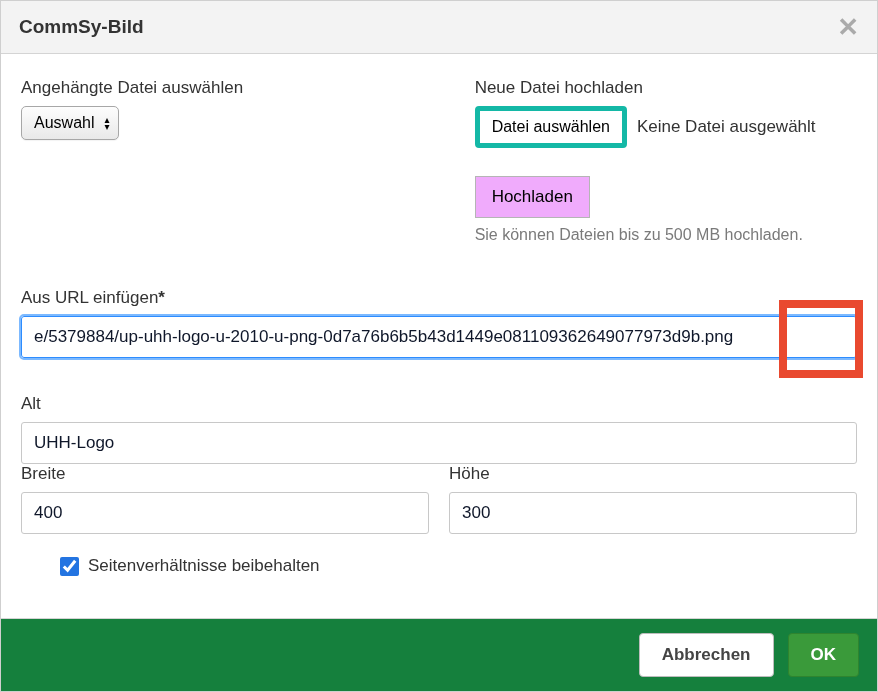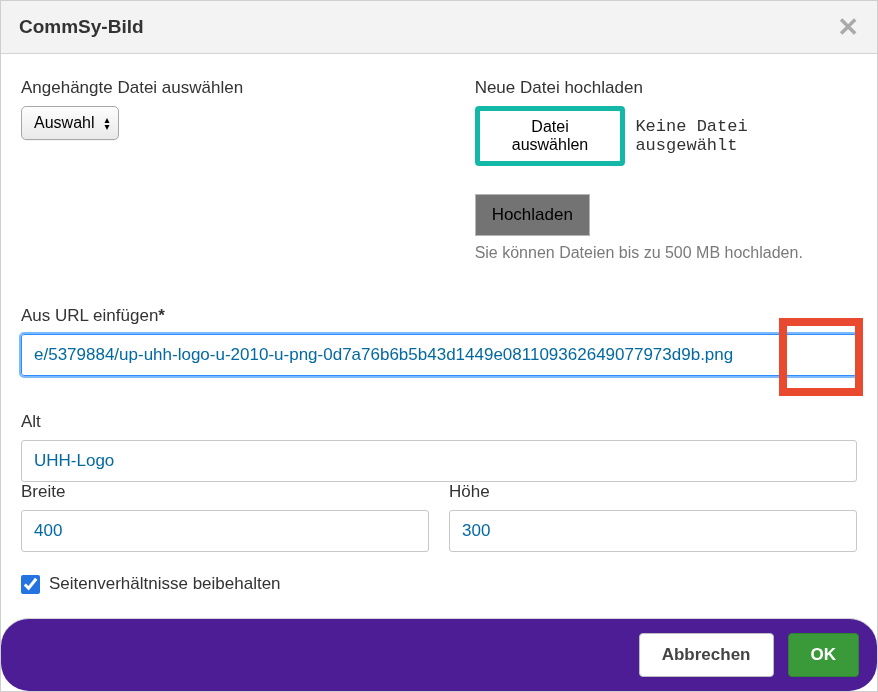--- a/index.html
+++ b/index.html
@@ -10,37 +10,37 @@
     .close-x { font-size: 26px; color: #aaa; cursor: pointer; font-weight: bold; line-height: 1; }
     .dialog-body { flex: 1; padding: 24px 20px 20px 20px; overflow: hidden; }
     .top-row { display: flex; gap: 44px; }
     .top-col { flex: 1; }
     .top-col.left { flex: 0 0 49%; }
     .label { font-size: 17px; color: #333; margin-bottom: 8px; }
     .select-wrap { display: inline-flex; align-items: center; border: 1px solid #a7a7a7; border-radius: 5px; padding: 7px 8px 7px 12px; background: linear-gradient(#fdfdfd, #e9e9e9); font-size: 16px; cursor: pointer; box-shadow: 0 1px 1px rgba(0,0,0,0.05); }
     .select-arrows { margin-left: 10px; display: inline-flex; flex-direction: column; line-height: 7px; font-size: 10px; }
     .file-row { display: flex; align-items: center; gap: 10px; }
     .file-button { border: 5px solid #14b8a6; border-radius: 4px; background: #fff; padding: 7px 12px; font-size: 16px; cursor: pointer; }
-    .file-status { font-size: 17px; color: #333; font-family: Liberation Mono, monospace; }
-    .upload-button { margin-top: 28px; border: 1px solid #b5b5b5; background: #737373; padding: 10px 16px; font-size: 17px; cursor: pointer; }
+    .file-status { font-size: 17px; color: #333; }
+    .upload-button { margin-top: 28px; border: 1px solid #b5b5b5; background: #f0abfc; padding: 10px 16px; font-size: 17px; cursor: pointer; }
     .hint { margin-top: 8px; font-size: 16px; color: #7a7a7a; }
     .section { margin-top: 44px; }
     .section-label { font-size: 17px; color: #333; margin-bottom: 8px; }
     .req-star { font-weight: bold; }
-    .text-input { width: 100%; border: 1px solid #c8c8c8; border-radius: 3px; padding: 10px 12px; font-size: 17px; color: #0369a1; background: #fff; }
+    .text-input { width: 100%; border: 1px solid #c8c8c8; border-radius: 3px; padding: 10px 12px; font-size: 17px; color: #0f172a; background: #fff; }
     .text-input.focused { border: 1px solid #2d8cff; outline: 2px solid #7cb9ff; outline-offset: 0; }
     .url-wrap { position: relative; }
     .callout-box { position: absolute; right: -6px; top: -16px; width: 84px; height: 78px; border: 8px solid #e9492f; pointer-events: none; }
     .alt-section { margin-top: 36px; }
     .dim-row { display: flex; gap: 20px; }
     .dim-col { flex: 1; }
-    .check-row { display: flex; align-items: center; gap: 9px; margin-top: 22px; }
+    .check-row { display: flex; align-items: center; gap: 9px; margin-top: 22px; margin-left: 39px; }
     .checkbox { width: 19px; height: 19px; accent-color: #2374e1; }
     .check-label { font-size: 17px; color: #333; }
-    .dialog-footer { border-top: 1px solid #d4d4d4; padding: 14px 18px; display: flex; justify-content: flex-end; gap: 14px; background: #4c1d95; border-radius: 28px; }
+    .dialog-footer { border-top: 1px solid #d4d4d4; padding: 14px 18px; display: flex; justify-content: flex-end; gap: 14px; background: #15803d; }
     .btn { padding: 11px 22px; font-size: 17px; border-radius: 4px; cursor: pointer; font-weight: 600; }
     .btn-secondary { background: #fff; border: 1px solid #bdbdbd; color: #444; }
     .btn-primary { background: #3a9a3a; border: 1px solid #2f842f; color: #fff; }
   </style>
 </head>
 <body>
 
 <div class="dialog">
   <div class="dialog-header">
     <div class="dialog-title">CommSy-Bild</div>

